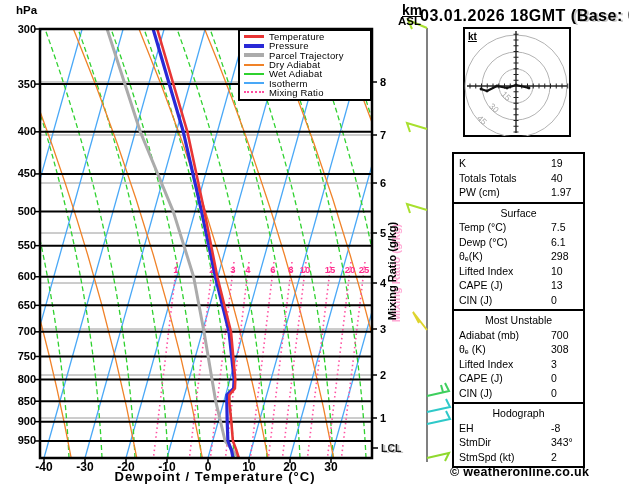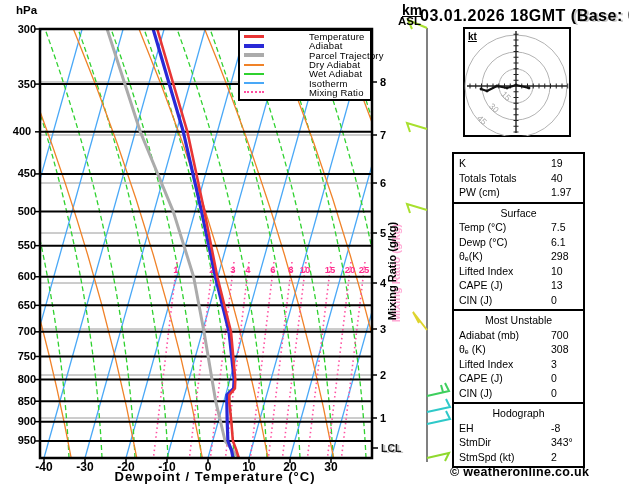--- a/index.html
+++ b/index.html
@@ -19,21 +19,21 @@
   .kmtick{position:absolute;font-size:11px;font-weight:bold;}
   .xtick{position:absolute;width:40px;text-align:center;font-size:12px;font-weight:bold;}
   #xaxis-label{left:65px;top:469px;width:300px;text-align:center;font-size:13px;letter-spacing:1px;}
   #mixing-label{left:316px;top:265px;width:152px;text-align:center;font-size:11px;
       transform:rotate(-90deg);transform-origin:center;font-weight:bold;
       text-shadow:-2px 4px 0 #ffaad5;}
   #lcl-label{left:381px;top:442px;font-size:10.5px;font-weight:bold;color:#1a1a1a;
       text-shadow:2px 1px 0 #c4c4c4;}
   #legend{left:238px;top:29px;width:134px;border:2px solid #000;background:#fff;
       padding:1px 0 2px 4px;box-sizing:border-box;}
-  .lrow{display:flex;align-items:center;height:9.3px;gap:40px;}
+  .lrow{display:flex;align-items:center;height:9.3px;}
   .lswatch{width:20px;margin-right:5px;flex:0 0 20px;}
   .ltext{font-size:9.5px;letter-spacing:0.2px;line-height:9px;}
   #datatable{left:452px;top:152px;width:133px;}
   .tbox{border:2px solid #000;background:#fff;margin-top:-2px;padding:2px 0;}
   .tbox:first-child{margin-top:0;}
   .trow{display:flex;height:14.5px;align-items:center;padding:0 5px;font-size:10.5px;}
   .thead{justify-content:center;}
   .tlabel{width:92px;flex:0 0 92px;}
   .tvalue{flex:1;text-align:left;}
   #copyright{left:450px;top:465px;font-size:12.5px;letter-spacing:0.3px;}
@@ -256,21 +256,21 @@
   <div class="abs b" id="datetime"><span>03.01.2026 18GMT</span> <span class="ghost">(Base: 00)</span></div>
   <div class="abs b" id="kt-label">kt</div>
 
   <div class="abs" id="legend">
       <div class="lrow">
         <div class="lswatch" style="height: 3.5px; background: rgb(232, 53, 53);"></div>
         <div class="ltext">Temperature</div>
       </div>
       <div class="lrow">
         <div class="lswatch" style="height: 3.5px; background: rgb(41, 41, 214);"></div>
-        <div class="ltext">Adiabat</div>
+        <div class="ltext">Pressure</div>
       </div>
       <div class="lrow">
         <div class="lswatch" style="height: 3.5px; background: rgb(171, 171, 171);"></div>
         <div class="ltext">Parcel Trajectory</div>
       </div>
       <div class="lrow">
         <div class="lswatch" style="height: 2px; background: rgb(240, 130, 40);"></div>
         <div class="ltext">Dry Adiabat</div>
       </div>
       <div class="lrow">
@@ -283,21 +283,21 @@
       </div>
       <div class="lrow">
         <div class="lswatch" style="border-top: 2px dotted rgb(255, 79, 160);"></div>
         <div class="ltext">Mixing Ratio</div>
       </div>
     </div>
 
   <div class="abs" id="pressure-axis">
       <div class="ptick" style="left: 8px; top: 22.5px;">300</div>
       <div class="ptick" style="left: 8px; top: 77.5935px;">350</div>
-      <div class="ptick" style="left: 8px; top: 125.318px; text-align: center;">400</div>
+      <div class="ptick" style="left: 8px; top: 125.318px;">400</div>
       <div class="ptick" style="left: 8px; top: 167.413px;">450</div>
       <div class="ptick" style="left: 8px; top: 205.069px;">500</div>
       <div class="ptick" style="left: 8px; top: 239.133px;">550</div>
       <div class="ptick" style="left: 8px; top: 270.231px;">600</div>
       <div class="ptick" style="left: 8px; top: 298.838px;">650</div>
       <div class="ptick" style="left: 8px; top: 325.324px;">700</div>
       <div class="ptick" style="left: 8px; top: 349.982px;">750</div>
       <div class="ptick" style="left: 8px; top: 373.048px;">800</div>
       <div class="ptick" style="left: 8px; top: 394.716px;">850</div>
       <div class="ptick" style="left: 8px; top: 415.144px;">900</div>

